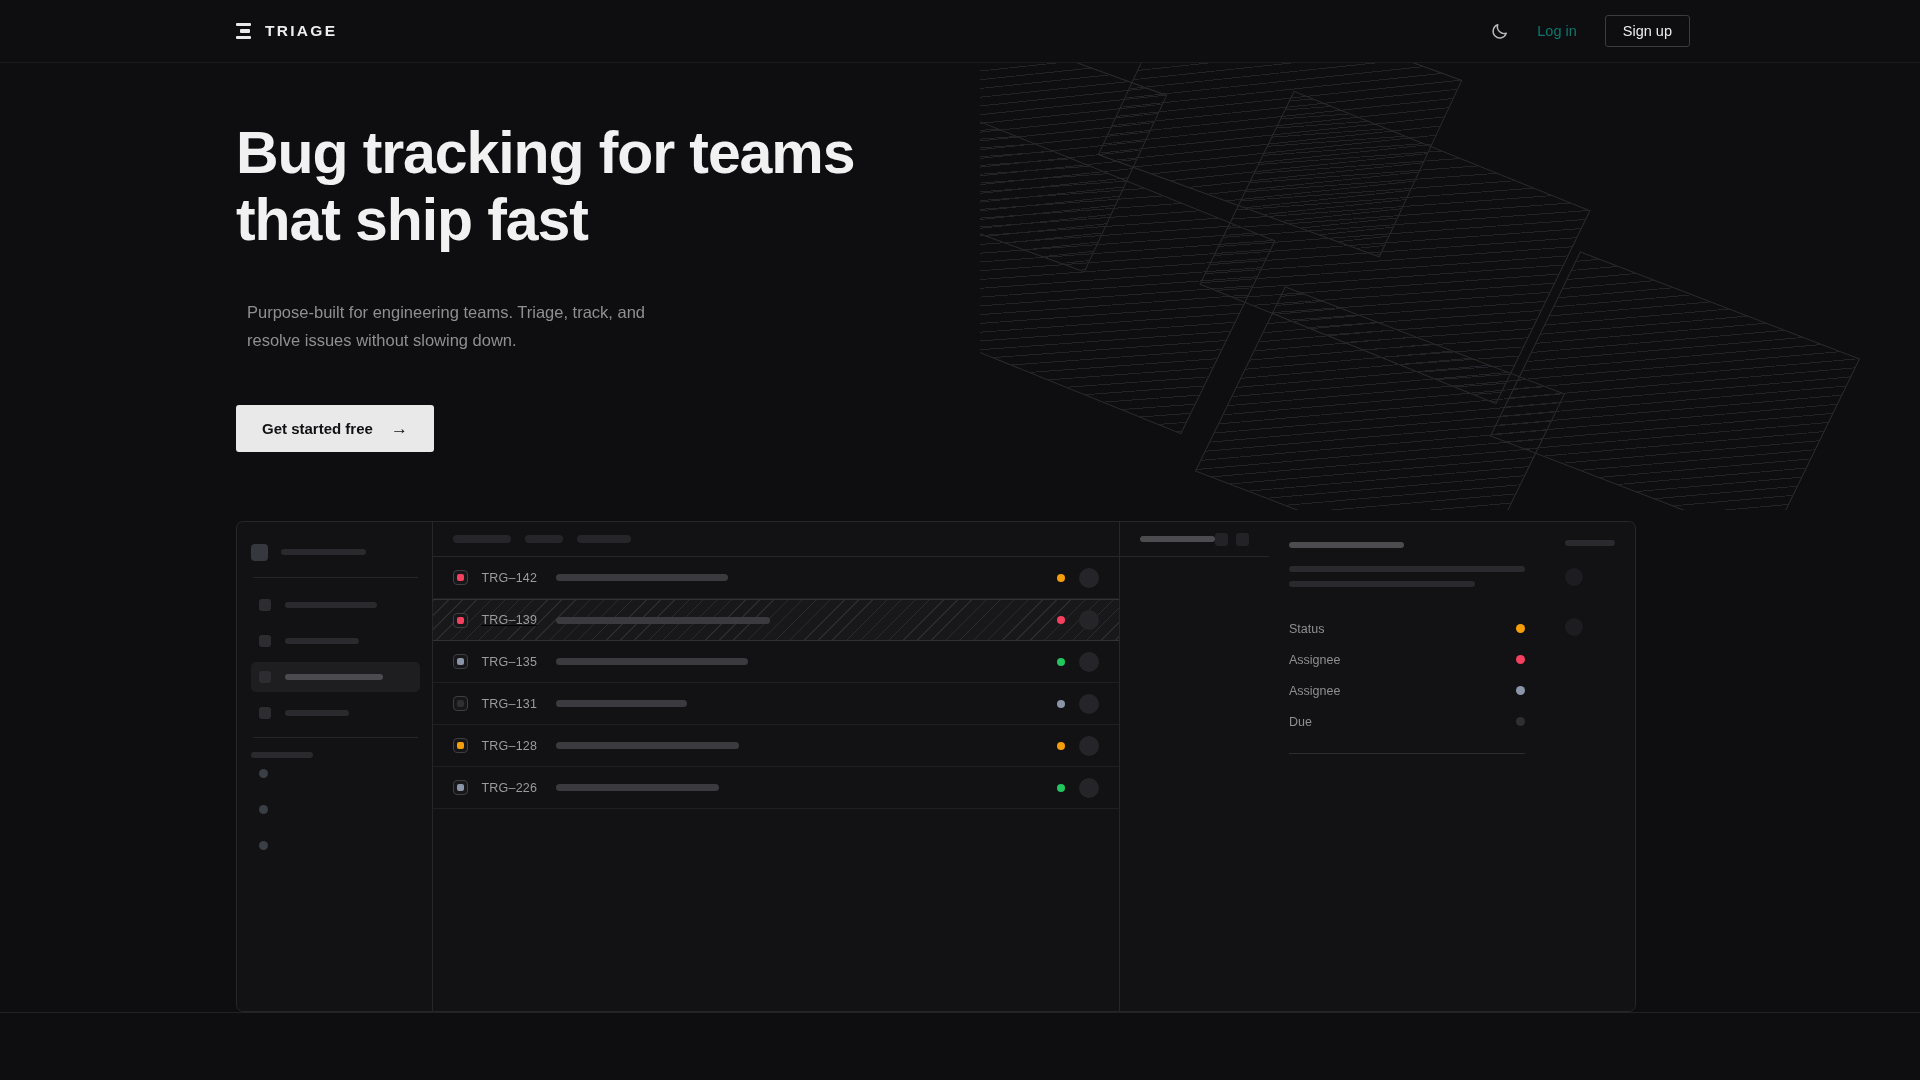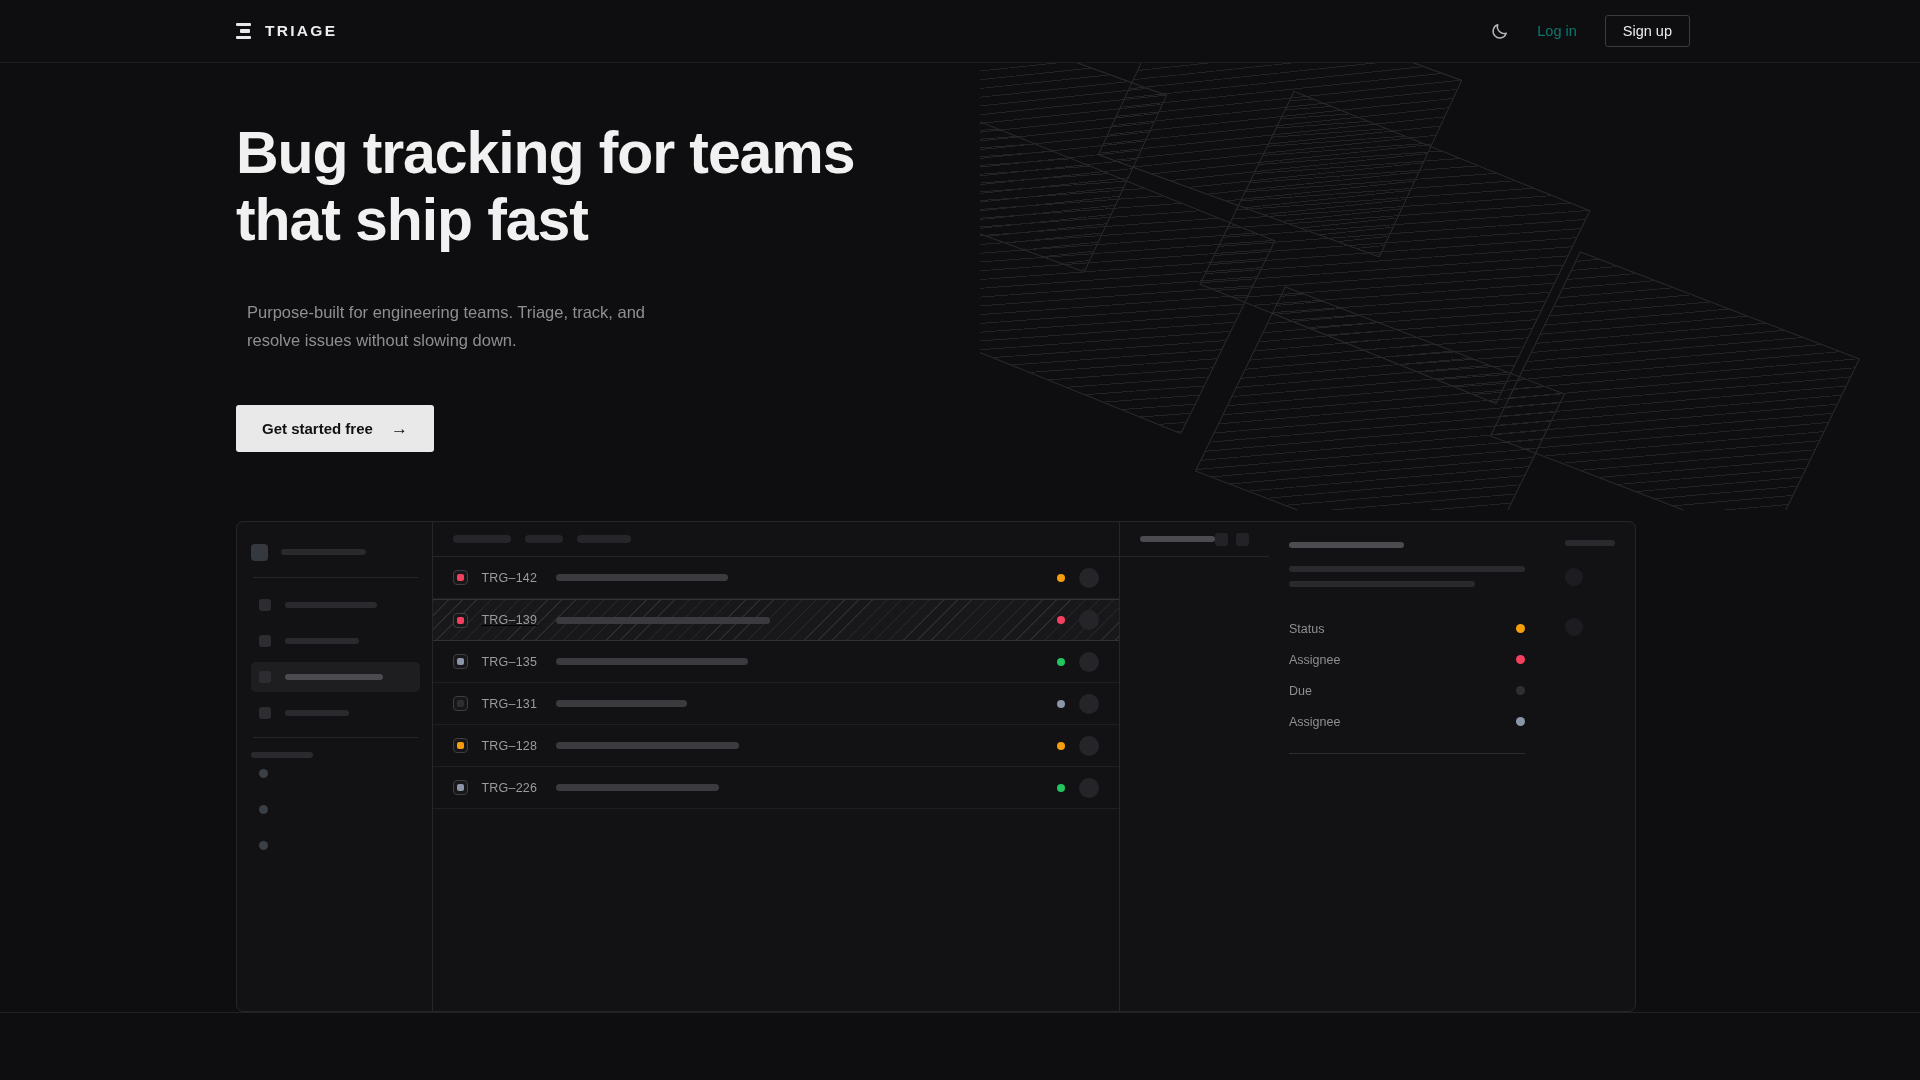--- a/index.html
+++ b/index.html
@@ -324,26 +324,26 @@
         <div class="det-meta" id="det-meta">
             <div class="det-meta-row">
               <span class="det-meta-label">Status</span>
               <span class="det-meta-dot" style="background:#f59e0b"></span>
             </div>
             <div class="det-meta-row">
               <span class="det-meta-label">Assignee</span>
               <span class="det-meta-dot" style="background:#f43f5e"></span>
             </div>
             <div class="det-meta-row">
+              <span class="det-meta-label">Assignee</span>
+              <span class="det-meta-dot" style="background:#8b95a8"></span>
+            </div>
+            <div class="det-meta-row">
               <span class="det-meta-label">Due</span>
               <span class="det-meta-dot" style="background:#2f2f33"></span>
-            </div>
-            <div class="det-meta-row">
-              <span class="det-meta-label">Assignee</span>
-              <span class="det-meta-dot" style="background:#8b95a8"></span>
             </div>
           </div>
         <div class="det-div"></div>
       </div>
       <div class="det-foot">
         <span class="sk" id="det-act-label" style="width: 50px;"></span>
         <div id="det-acts">
             <div class="det-av-row" style="margin-top: 12px;">
               <span class="det-av"></span>
             </div>

